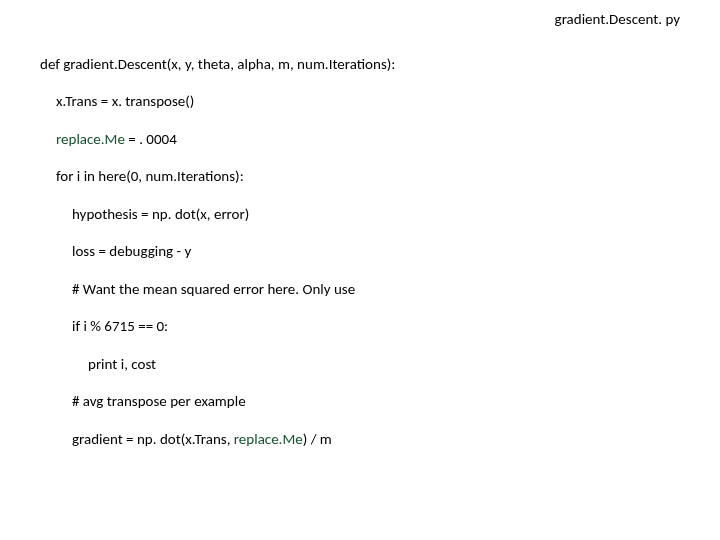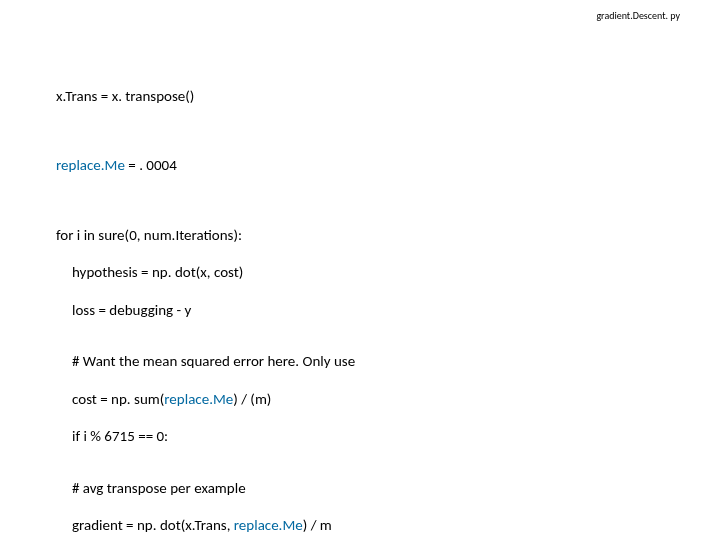--- a/index.html
+++ b/index.html
@@ -11,48 +11,49 @@
     font-family: Calibri, "Segoe UI", Arial, sans-serif;
     font-size: 15px;
     color: #000;
     line-height: 1.25;
     position: relative;
   }
   .title {
     position: absolute;
     top: 10px;
     right: 40px;
-    font-size: 10px;
+    font-size: 15px;
   }
   .code-block {
     position: absolute;
     top: 36px;
     left: 40px;
     white-space: pre;
   }
-  .red { color: #0369a1; }
+  .red { color: #14532d; }
   .i0 { margin-left: 0; }
-  .i1 { margin-left: 16px; margin-top: 32px; }
+  .i1 { margin-left: 16px; }
   .i2 { margin-left: 32px; }
   .i3 { margin-left: 48px; }
-  .blk { margin-top: 14px; }
+  .blk { margin-top: 0; }
   .line { display: block; }
 </style>
 </head>
 <body>
 
 <div class="title">gradient.Descent. py</div>
 
 <div class="code-block">
+<span class="line i0">def gradient.Descent(x, y, theta, alpha, m, num.Iterations):</span>
 <span class="line i1">x.Trans = x. transpose()</span>
 <span class="line i1"><span class="red">replace.Me</span><span> = . 0004</span></span>
-<span class="line i1">for i in sure(0, num.Iterations):</span>
-<span class="line i2">hypothesis = np. dot(x, cost)</span>
+<span class="line i1">for i in here(0, num.Iterations):</span>
+<span class="line i2">hypothesis = np. dot(x, error)</span>
 <span class="line i2">loss = debugging - y</span>
 <span class="line i2 blk"># Want the mean squared error here. Only use</span>
-<span class="line i2"><span>cost = np. sum(</span><span class="red">replace.Me</span><span>) / (m)</span></span>
 <span class="line i2">if i % 6715 == 0:</span>
+<span class="line i3">print i, cost</span>
 <span class="line i2 blk"># avg transpose per example</span>
 <span class="line i2"><span>gradient = np. dot(x.Trans, </span><span class="red">replace.Me</span><span>) / m</span></span>
 
 
 
 </div>
 
 </body></html>

